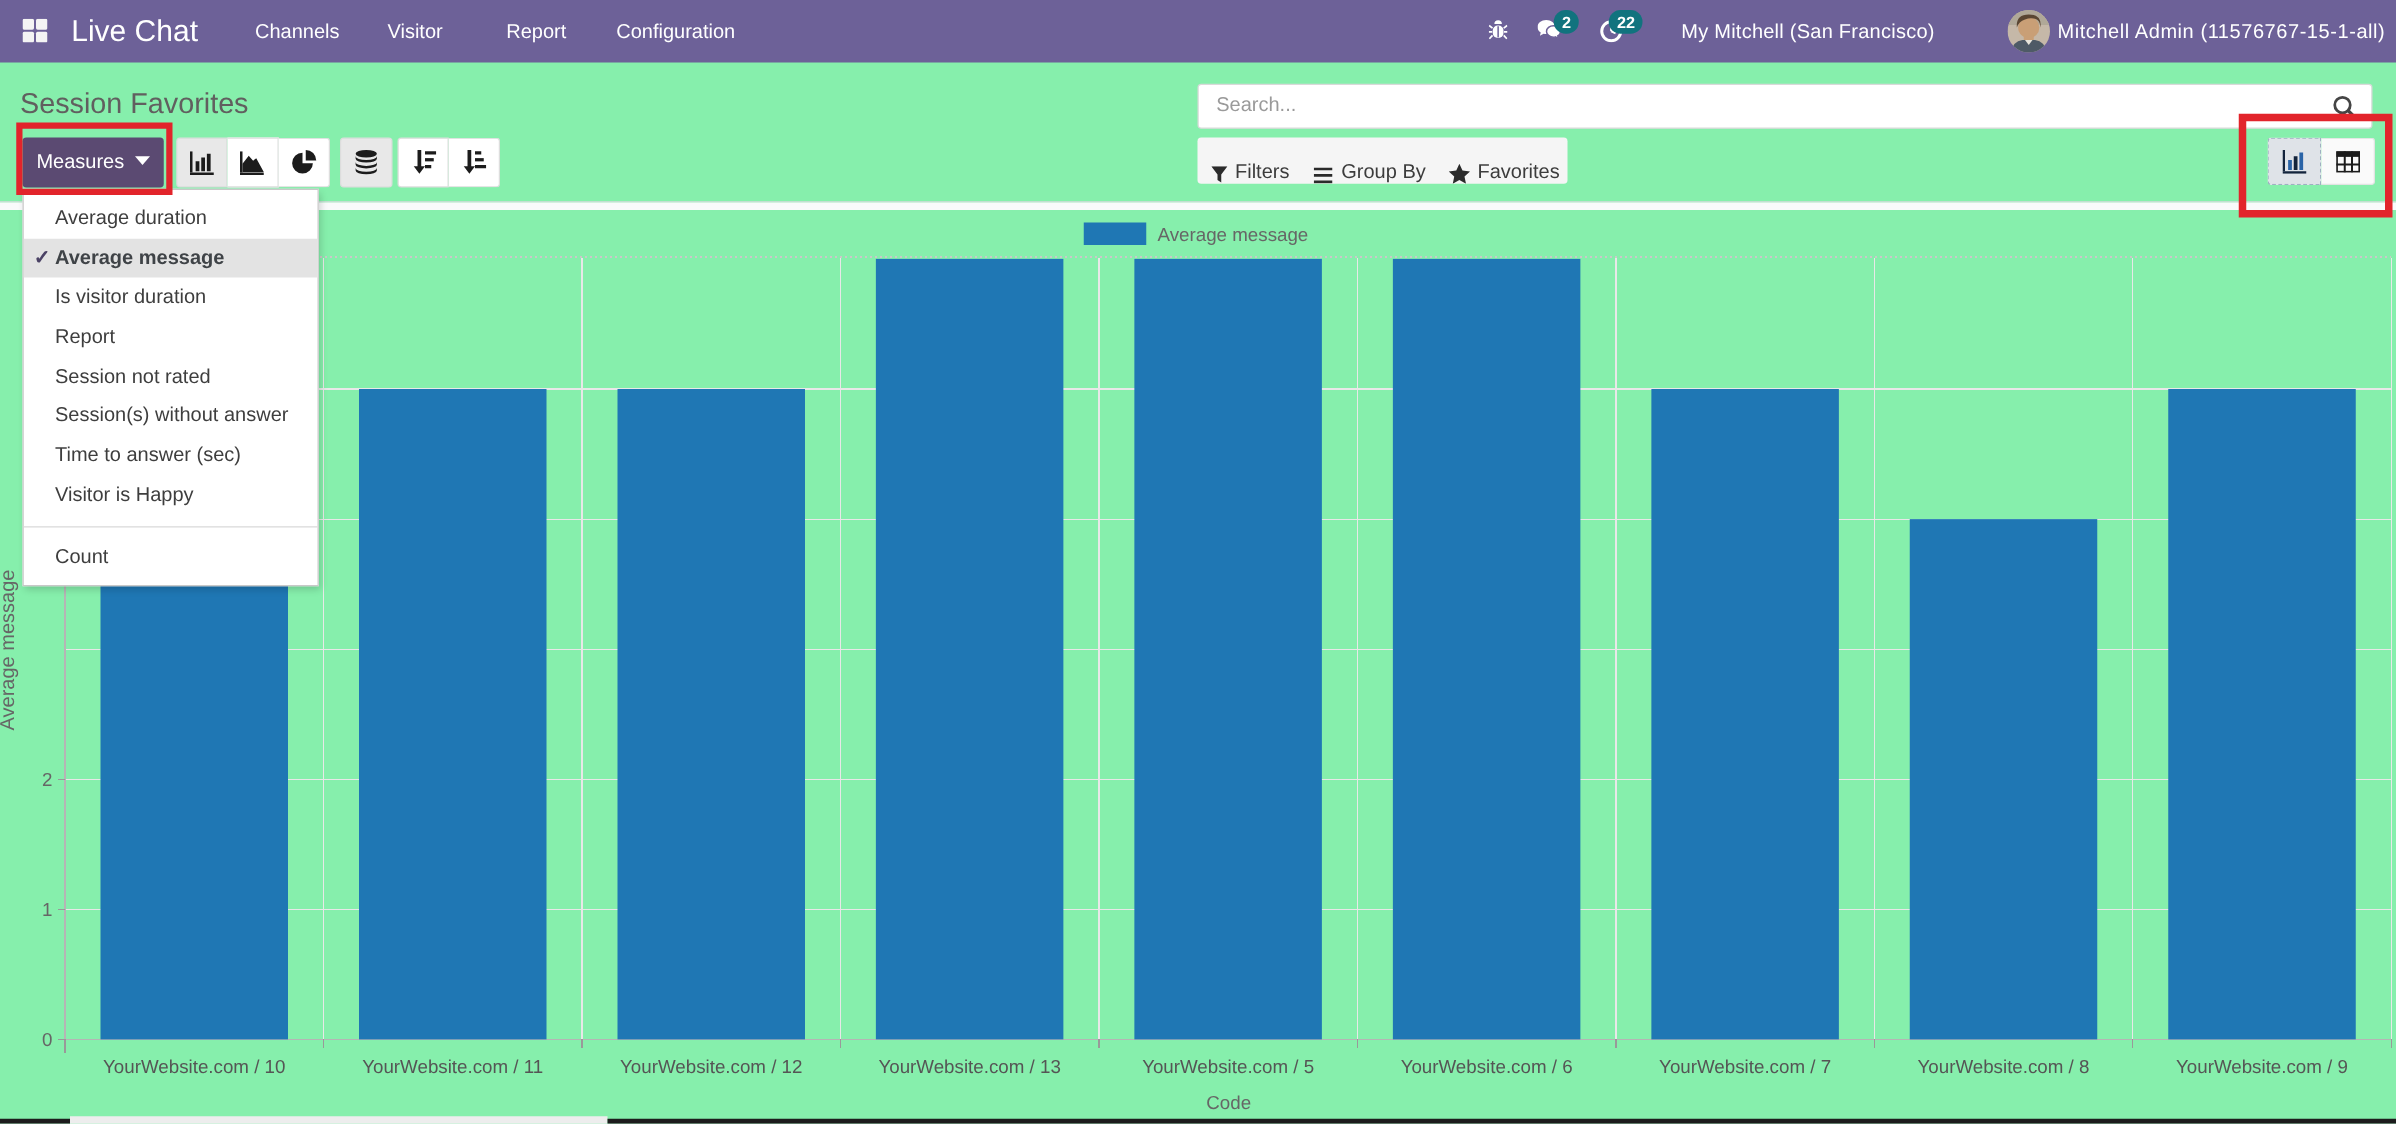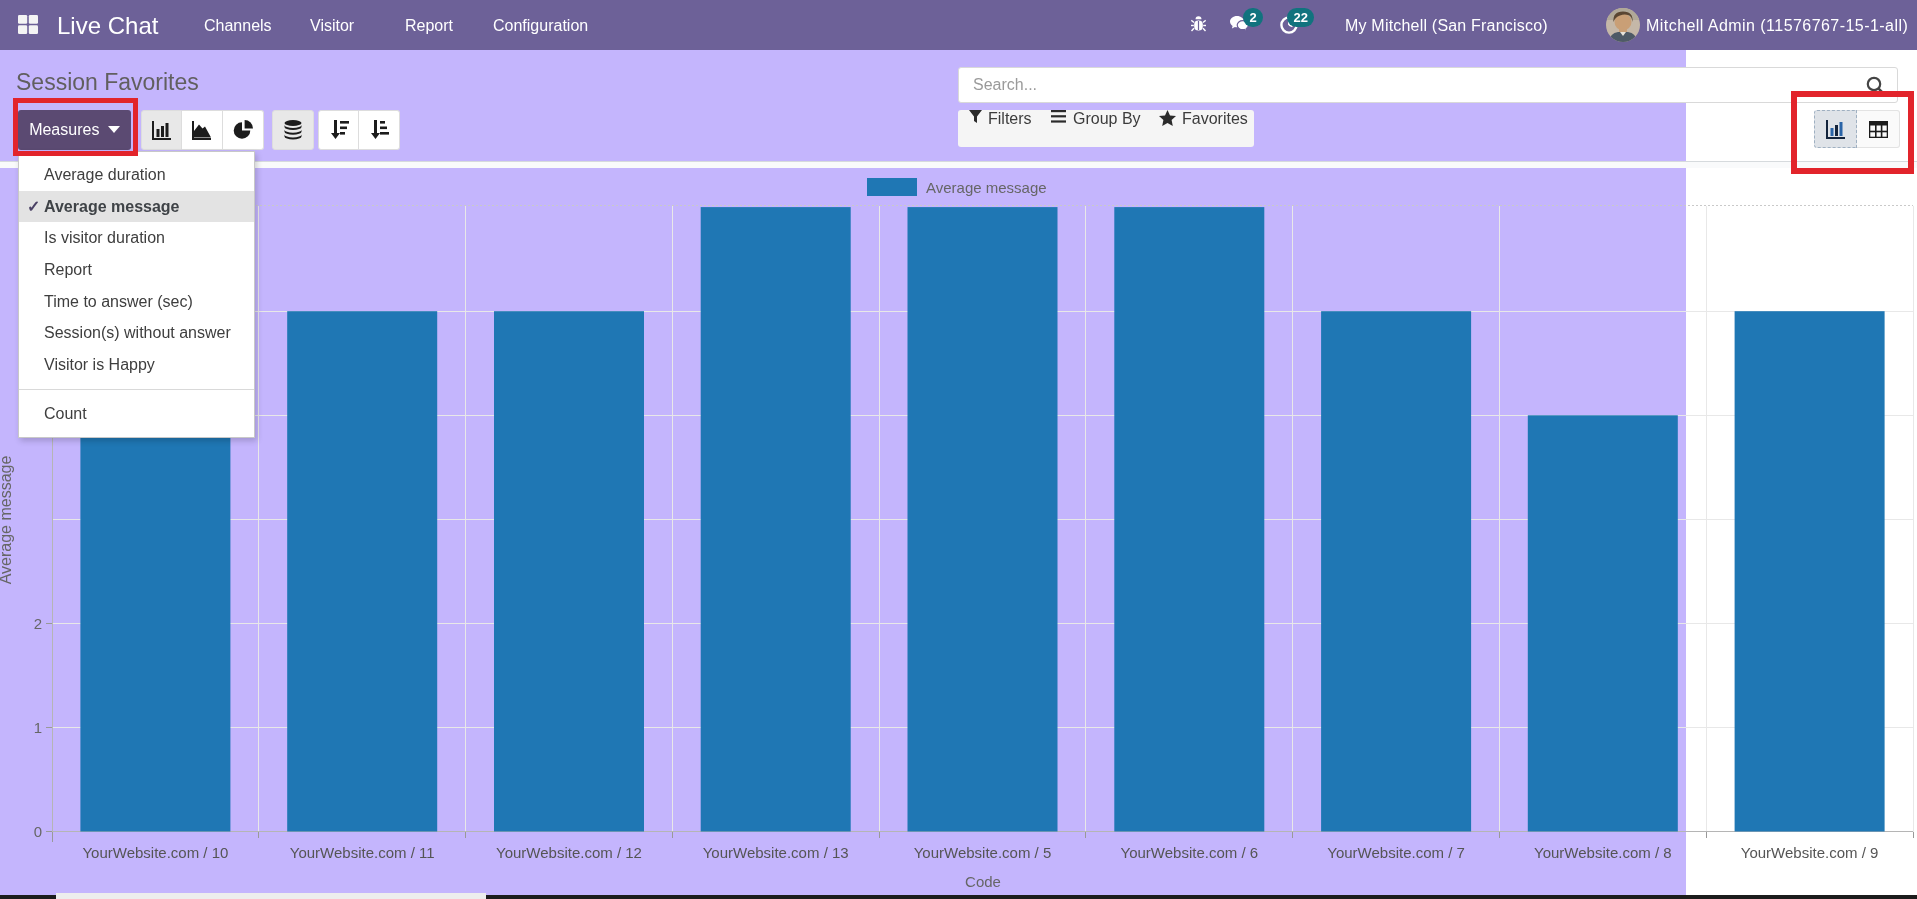--- a/index.html
+++ b/index.html
@@ -1,18 +1,18 @@
 <!DOCTYPE html>
 <html><head>
 <meta charset="utf-8">
 <style>
 * { margin:0; padding:0; box-sizing:border-box; }
 html,body { width:1917px; height:899px; overflow:hidden; background:#fff;
   font-family:"Liberation Sans", sans-serif; }
-#app { position:relative; width:1686px; height:899px; background:#c4b5fd; }
+#app { position:relative; width:1917px; height:899px; background:#86efac; }
 
 
 .nav { position:absolute; left:0; top:0; width:1917px; height:50px; background:#6d6198; }
 .nav .brand { position:absolute; left:57px; top:0; height:50px; line-height:51px;
   color:#fff; font-size:24px; font-weight:normal; }
 .nav .menu { position:absolute; top:0; height:50px; line-height:51px; color:#fff; font-size:16px; }
 .nav .apps { position:absolute; left:18px; top:15px; }
 .nav .rtxt { position:absolute; top:0; height:50px; line-height:51px; color:#fff; font-size:16px; letter-spacing:0.2px; }
 .badge { position:absolute; background:#11737e; color:#fff; font-size:13px; font-weight:bold;
   border-radius:9.5px; height:19px; line-height:19px; padding:0 6.5px; text-align:center; }
@@ -32,21 +32,21 @@
   display:flex; align-items:center; justify-content:center; }
 .grp .b:first-child { border-left-width:1px; border-radius:3px 0 0 3px; }
 .grp .b:last-child { border-radius:0 3px 3px 0; }
 .grp .b.on { background:#e8e8e8; }
 
 .redbox1 { position:absolute; left:13px; top:98px; width:125px; height:58px; border:5px solid #e2242b; z-index:50; }
 .redbox2 { position:absolute; left:1791px; top:91px; width:123px; height:83px; border:6px solid #e2242b; z-index:50; }
 
 .facet { position:absolute; left:958px; top:110px; width:296px; height:37px; background:#f5f5f5;
   border-radius:3px; font-size:16px; color:#3c3c3c; white-space:nowrap; }
-.facet .it { position:absolute; top:0; height:37px; display:flex; align-items:flex-start; }
+.facet .it { position:absolute; top:0; height:37px; display:flex; align-items:flex-end; }
 
 .vsw { position:absolute; top:110px; width:43px; height:38px; display:flex;
   align-items:center; justify-content:center; }
 
 
 .dd { position:absolute; left:18px; top:151px; width:237px; background:#fff;
   border:1px solid #c8c8c8; box-shadow:2px 3px 6px rgba(0,0,0,.18); padding:7px 0; z-index:30; }
 .dd .it { position:relative; height:31.7px; line-height:31.7px; padding-left:25px;
   font-size:16px; color:#3e3e3e; white-space:nowrap; }
 .dd .it.sel { background:#e3e3e3; font-weight:bold; color:#3f4347; }
@@ -308,22 +308,23 @@
     </g>
     <text x="983" y="887" font-size="15" fill="#666" text-anchor="middle">Code</text>
     <text x="11" y="520" font-size="16" fill="#666" text-anchor="middle" transform="rotate(-90 11 520)">Average message</text>
   </svg>
 
   <div class="dd">
     <div class="it">Average duration</div>
     <div class="it sel"><span class="ck">✓</span>Average message</div>
     <div class="it">Is visitor duration</div>
     <div class="it">Report</div>
+    <div class="it">Session not rated</div>
+    <div class="it">Session(s) without answer</div>
     <div class="it">Time to answer (sec)</div>
-    <div class="it">Session(s) without answer</div>
     <div class="it">Visitor is Happy</div>
     <div class="sep"></div>
     <div class="it">Count</div>
   </div>
 
   <div style="position:absolute; left:56px; top:893px; width:430px; height:6px; background:#ededed;"></div>
   <div style="position:absolute; left:0; top:895px; width:56px; height:4px; background:#1c1c1c;"></div>
   <div style="position:absolute; left:486px; top:895px; width:1431px; height:4px; background:#1c1c1c;"></div>
 
 </div>

